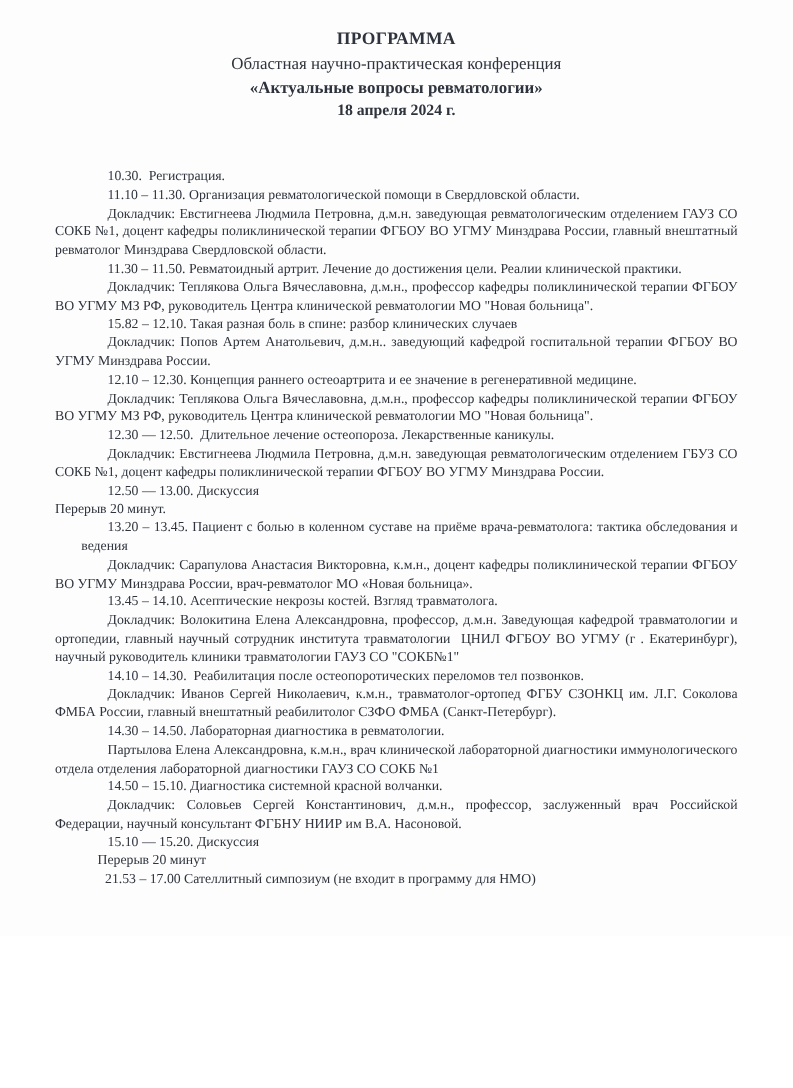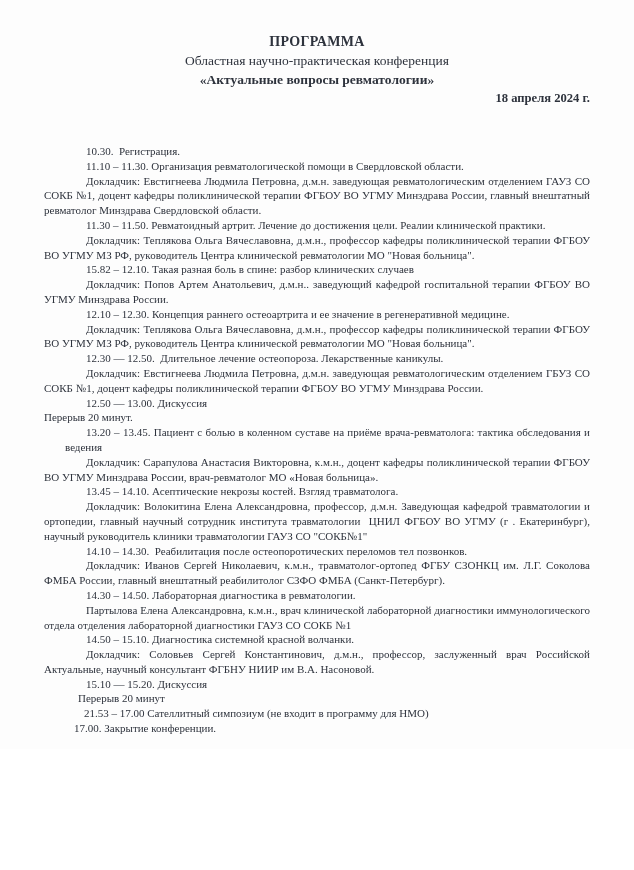--- a/index.html
+++ b/index.html
@@ -6,28 +6,28 @@
   body {
     width: 634px; height: 870px;
     background: #ffffff;
     font-family: "Liberation Serif", "DejaVu Serif", serif;
     color: #2e333d;
   }
   .page {
     width: 634px; height: 749px;
     box-sizing: border-box;
     background: #fdfdfd;
-    padding: 32px 44px 0 44px;
+    padding: 22px 44px 0 44px;
     overflow: hidden;
   }
   .doc-header { text-align: center; line-height: 19px; }
   .h-title { font-size: 14px; font-weight: bold; letter-spacing: 0.3px; }
   .h-sub   { font-size: 13.5px; font-weight: normal; }
   .h-name  { font-size: 13.5px; font-weight: bold; }
-  .h-date  { font-size: 12.6px; font-weight: bold; text-align: right; }
+  .h-date  { font-size: 12.6px; font-weight: bold; }
   .body-text { margin-top: 36px; font-size: 11px; line-height: 14.8px; }
   .para { margin: 0; text-align: justify; text-indent: 42px; }
   .para.flush   { text-indent: 0; }
   .para.hang    { padding-left: 21px; text-indent: 21px; }
   .para.ind-sm  { text-indent: 34px; }
   .para.ind-md  { text-indent: 40px; }
   .para.ind-xs  { text-indent: 30px; }
 </style>
 </head>
 <body>
@@ -56,19 +56,18 @@
     <p class="para flush">Перерыв 20 минут.</p>
     <p class="para hang">13.20 – 13.45. Пациент с болью в коленном суставе на приёме врача-ревматолога: тактика обследования и ведения</p>
     <p class="para">Докладчик: Сарапулова Анастасия Викторовна, к.м.н., доцент кафедры поликлинической терапии ФГБОУ ВО УГМУ Минздрава России, врач-ревматолог МО «Новая больница».</p>
     <p class="para">13.45 – 14.10. Асептические некрозы костей. Взгляд травматолога.</p>
     <p class="para">Докладчик: Волокитина Елена Александровна, профессор, д.м.н. Заведующая кафедрой травматологии и ортопедии, главный научный сотрудник института травматологии &nbsp;ЦНИЛ ФГБОУ ВО УГМУ (г . Екатеринбург), научный руководитель клиники травматологии ГАУЗ СО "СОКБ№1"</p>
     <p class="para">14.10 – 14.30.&nbsp; Реабилитация после остеопоротических переломов тел позвонков.</p>
     <p class="para">Докладчик: Иванов Сергей Николаевич, к.м.н., травматолог-ортопед ФГБУ СЗОНКЦ им. Л.Г. Соколова ФМБА России, главный внештатный реабилитолог СЗФО ФМБА (Санкт-Петербург).</p>
     <p class="para">14.30 – 14.50. Лабораторная диагностика в ревматологии.</p>
     <p class="para">Партылова Елена Александровна, к.м.н., врач клинической лабораторной диагностики иммунологического отдела отделения лабораторной диагностики ГАУЗ СО СОКБ №1</p>
     <p class="para">14.50 – 15.10. Диагностика системной красной волчанки.</p>
-    <p class="para">Докладчик: Соловьев Сергей Константинович, д.м.н., профессор, заслуженный врач Российской Актуальные, научный консультант ФГБНУ НИИР им В.А. Насоновой.</p>
+    <p class="para">Докладчик: Соловьев Сергей Константинович, д.м.н., профессор, заслуженный врач Российской Федерации, научный консультант ФГБНУ НИИР им В.А. Насоновой.</p>
     <p class="para">15.10 — 15.20. Дискуссия</p>
     <p class="para ind-sm">Перерыв 20 минут</p>
     <p class="para ind-md">21.53 – 17.00 Сателлитный симпозиум (не входит в программу для НМО)</p>
-    <p class="para ind-xs">17.00. Закрытие конференции.</p>
   </div>
 </div>
 
 </body></html>

